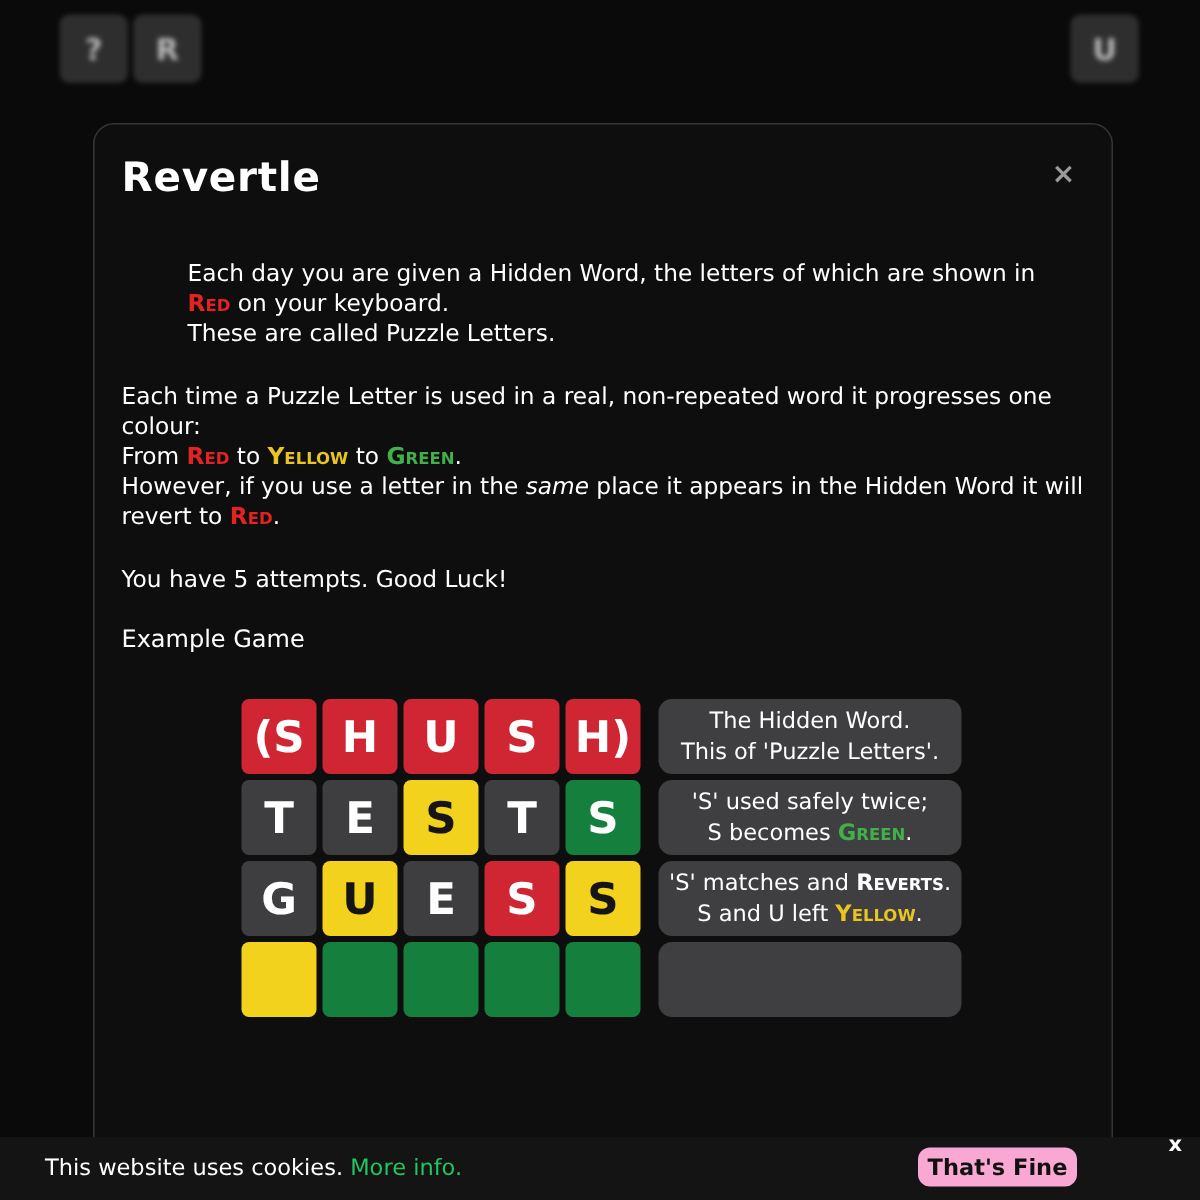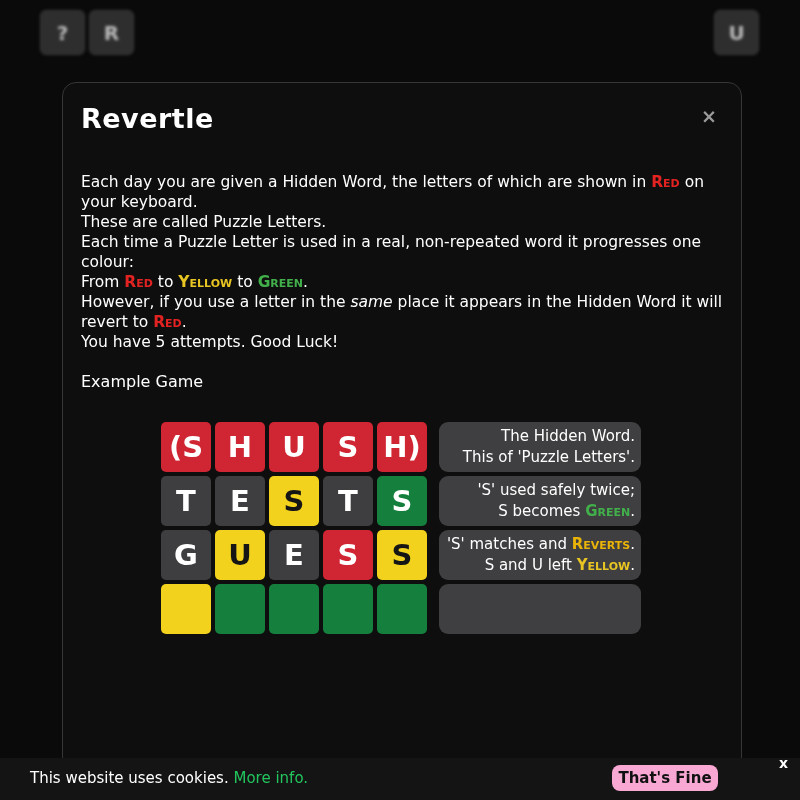--- a/index.html
+++ b/index.html
@@ -16,32 +16,32 @@
   .kb-key { width:34px; height:9px; border-radius:4px 4px 0 0; }
 
   
   .modal { position:absolute; left:62px; top:82px; width:680px; height:705px;
     background:#0e0e0e; border:1px solid #363636; border-radius:14px; overflow:hidden; color:#fff; }
   .modal-header { position:relative; padding:20px 18px 0 18px; }
   .modal-title { font-size:27px; font-weight:bold; letter-spacing:0.5px; }
   .modal-close { position:absolute; top:24px; right:24px; color:#9a9a9a; font-size:19px;
     font-weight:bold; cursor:pointer; line-height:1; }
   .modal-body { padding:0 18px; font-size:15.5px; line-height:20px; }
-  .para { }
-  .para.first { margin-top:38px; }
+  .para { margin-top:22px; }
+  .para.first { margin-top:38px;margin-left:44px; }
   .example-title { margin-top:20px; font-size:16px; }
 
   
   .example-grid { margin-top:30px; }
   .ex-row { display:flex; align-items:center; margin-bottom:4px; }
   .tiles { display:flex; gap:4px; margin-left:80px; }
   .tile { width:50px; height:50px; border-radius:5px; display:flex; align-items:center;
     justify-content:center; font-size:29px; font-weight:bold; }
   .note { width:202px; min-height:50px; margin-left:12px; background:#3f3f41; border-radius:9px;
-    display:flex; flex-direction:column; align-items:flex-end; justify-content:center;
+    display:flex; flex-direction:column; align-items:center; justify-content:center;
     font-size:15px; line-height:21px; text-align:center; padding:3px 6px; }
 
   
   .cookie-bar { position:absolute; left:0; bottom:0; width:800px; height:42px; background:#141414; }
   .cookie-msg { position:absolute; left:30px; top:11px; font-size:15px; color:#fff; }
   .cookie-link { color:#22c55e; text-decoration:none; cursor:pointer; }
   .cookie-btn { position:absolute; right:82px; top:7px; width:106px; height:26px;
     background:#f9a8d4; color:#111; border:none; border-radius:8px; font-size:15px;
     font-weight:bold; font-family:inherit; cursor:pointer; }
   .cookie-x { position:absolute; right:12px; top:-3px; color:#fff; font-size:14px;
@@ -111,21 +111,21 @@
           </div>
           <div class="ex-row">
             <div class="tiles">
               <div class="tile" style="background: rgb(62, 62, 64); color: rgb(255, 255, 255);">G</div>
               <div class="tile" style="background: rgb(242, 210, 28); color: rgb(21, 21, 21);">U</div>
               <div class="tile" style="background: rgb(62, 62, 64); color: rgb(255, 255, 255);">E</div>
               <div class="tile" style="background: rgb(208, 37, 51); color: rgb(255, 255, 255);">S</div>
               <div class="tile" style="background: rgb(242, 210, 28); color: rgb(21, 21, 21);">S</div>
             </div>
             <div class="note">
-              <div><span>'S' matches and </span><span class="sc" style="color: #eab308;">Reverts</span><span>.</span></div>
+              <div><span>'S' matches and </span><span class="sc" style="color: #ffffff;">Reverts</span><span>.</span></div>
               <div><span>S and U left </span><span class="sc" style="color: rgb(232, 197, 34);">Yellow</span><span>.</span></div>
             </div>
           </div>
           <div class="ex-row">
             <div class="tiles">
               <div class="tile" style="background: rgb(242, 210, 28); color: rgb(21, 21, 21);"></div>
               <div class="tile" style="background: rgb(21, 128, 61); color: rgb(255, 255, 255);"></div>
               <div class="tile" style="background: rgb(21, 128, 61); color: rgb(255, 255, 255);"></div>
               <div class="tile" style="background: rgb(21, 128, 61); color: rgb(255, 255, 255);"></div>
               <div class="tile" style="background: rgb(21, 128, 61); color: rgb(255, 255, 255);"></div>

